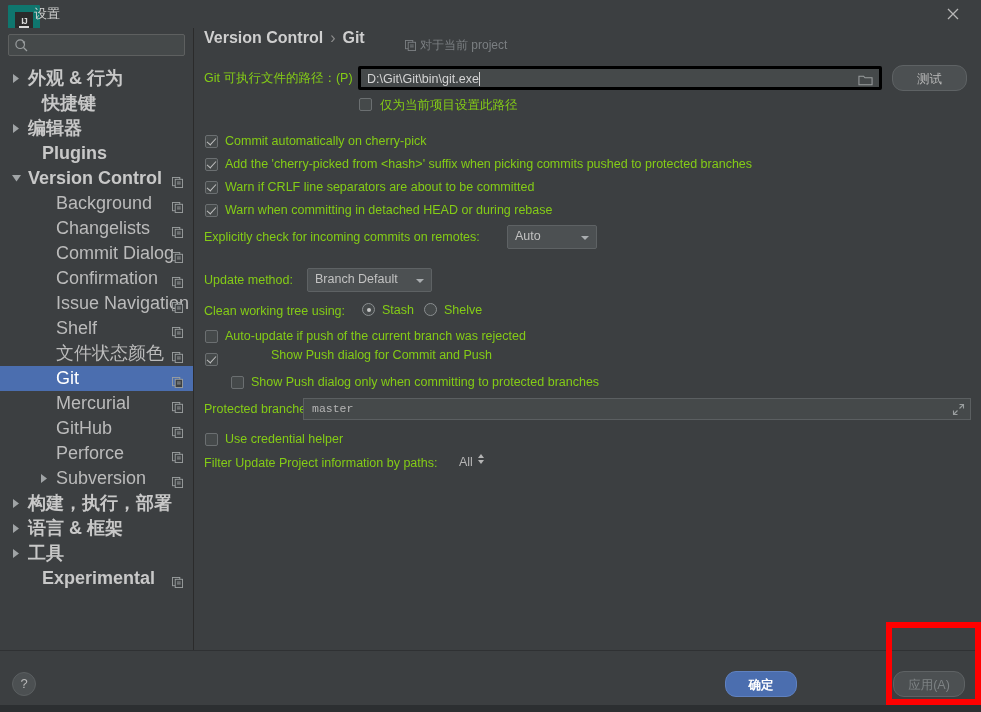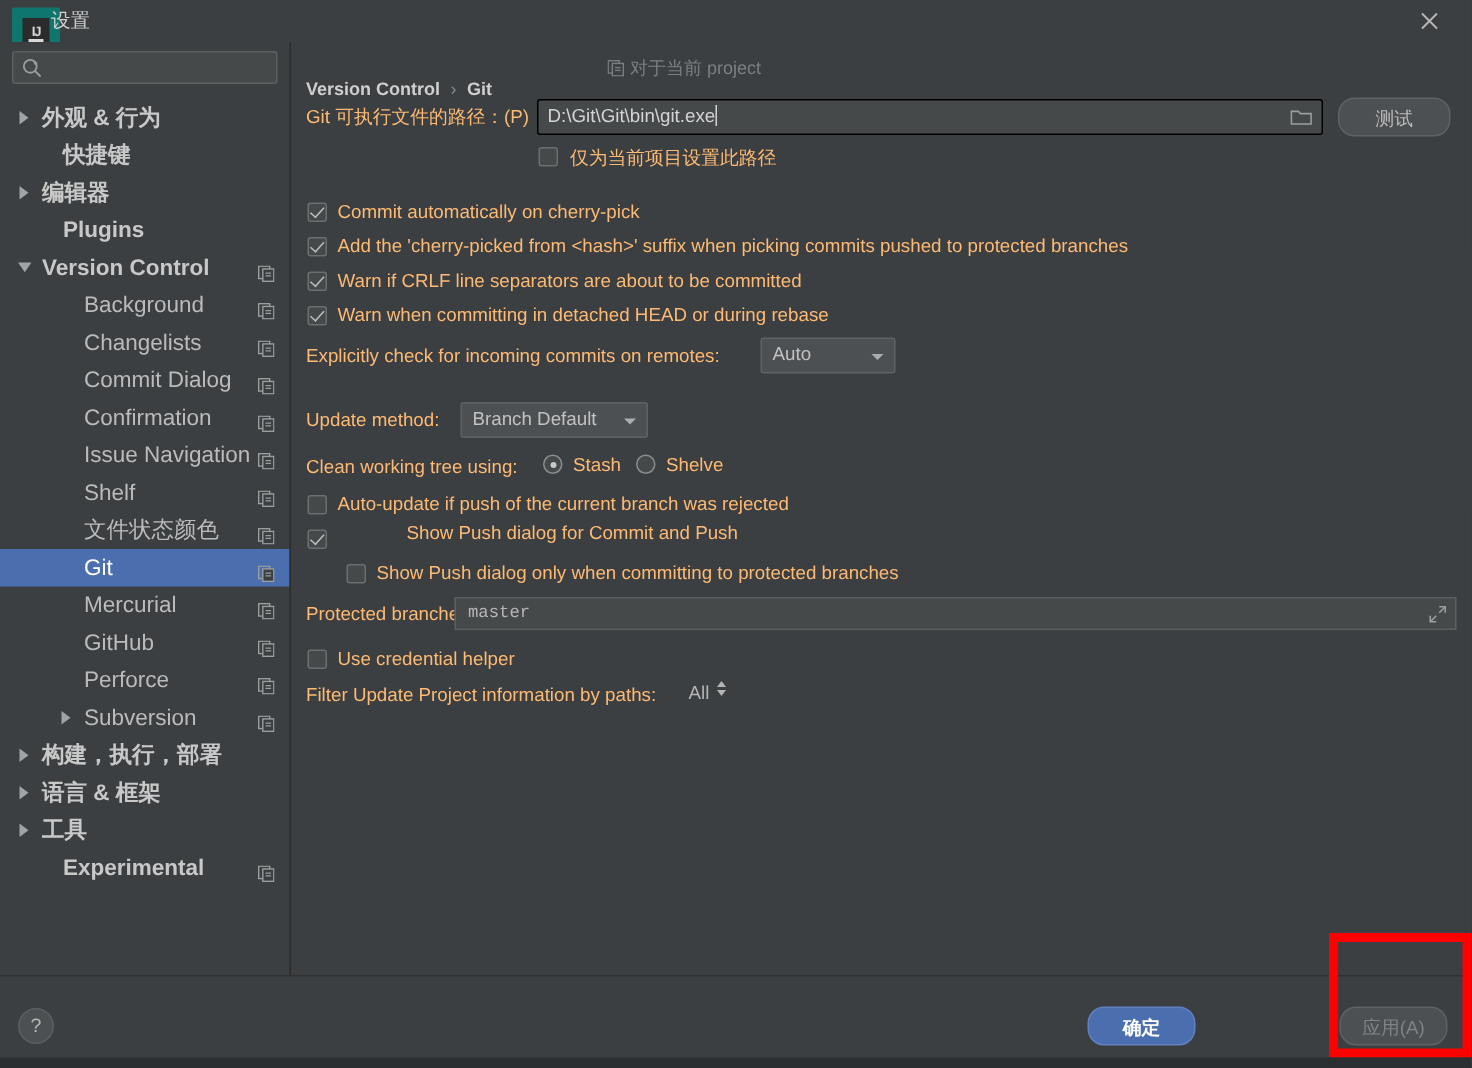--- a/index.html
+++ b/index.html
@@ -29,38 +29,38 @@
   .search-wrap{position:absolute;left:8px;top:6px;width:177px;height:22px;
       background:#45494a;border:1px solid #5e6060;border-radius:2px;box-sizing:border-box;}
   .search-icon{position:absolute;left:5px;top:3px;}
   .search-input{position:absolute;left:26px;top:0;width:145px;height:20px;border:0;outline:0;
       background:transparent;color:#bbbbbb;font-family:inherit;font-size:12px;}
   .tree{position:absolute;left:0;top:38px;width:193px;}
   .node{position:relative;height:25px;line-height:25px;white-space:nowrap;cursor:default;}
   .node.sel{background:#4b6eaf;}
   .node .arrow{position:absolute;width:10px;height:25px;}
   .node .arrow svg{position:absolute;left:0;top:8px;}
-  .node .lbl{position:absolute;font-size:15px;color:#bbbbbb;}
+  .node .lbl{position:absolute;font-size:18px;color:#bbbbbb;}
   .node.bold .lbl{font-weight:bold;color:#c8c8c8;}
   .node.sel .lbl{color:#ffffff;}
   .node .copyic{position:absolute;right:10px;top:6px;}
   .divider-v{position:absolute;left:193px;top:28px;width:1px;height:622px;background:#2b2b2b;}
 
   
   .main{position:absolute;left:194px;top:28px;width:787px;height:622px;background:#3c3f41;}
-  .crumb{position:absolute;left:10px;top:24px;font-size:12px;}
+  .crumb{position:absolute;left:10px;top:1px;font-size:16px;}
   .crumb b{font-weight:bold;color:#cfcfcf;}
   .crumb .sep{color:#8c8c8c;margin:0 7px;font-weight:normal;}
   .scope{position:absolute;left:211px;top:9px;font-size:12px;color:#7b7f82;}
   .scope .cic{margin-right:4px;vertical-align:-2px;display:inline-block;}
 
-  .lbl-static{position:absolute;font-size:12.5px;color:#fdba74;white-space:nowrap;}
+  .lbl-static{position:absolute;font-size:12.5px;color:#84cc16;white-space:nowrap;}
 
   .path-field{position:absolute;left:164px;top:38px;width:524px;height:24px;
-      background:#45494a;border:1px solid #000000;border-radius:2px;box-sizing:border-box;}
+      background:#45494a;border:3px solid #000000;border-radius:2px;box-sizing:border-box;}
   .path-field .val{position:absolute;left:6px;top:3px;font-size:12.5px;color:#d4d4d4;}
   .caret{display:inline-block;width:1px;height:14px;background:#d4d4d4;vertical-align:-3px;}
   .folder-ic{position:absolute;right:6px;top:4px;}
 
   .btn{position:absolute;background:#4c5052;border:1px solid #5e6264;border-radius:11px;
        color:#bbbbbb;font-size:12.5px;text-align:center;cursor:default;box-sizing:border-box;
        font-family:inherit;}
   .btn.test{left:698px;top:37px;width:75px;height:26px;line-height:24px;}
 
   .cb{position:absolute;width:13px;height:13px;background:#45494a;border:1px solid #6b6f71;

